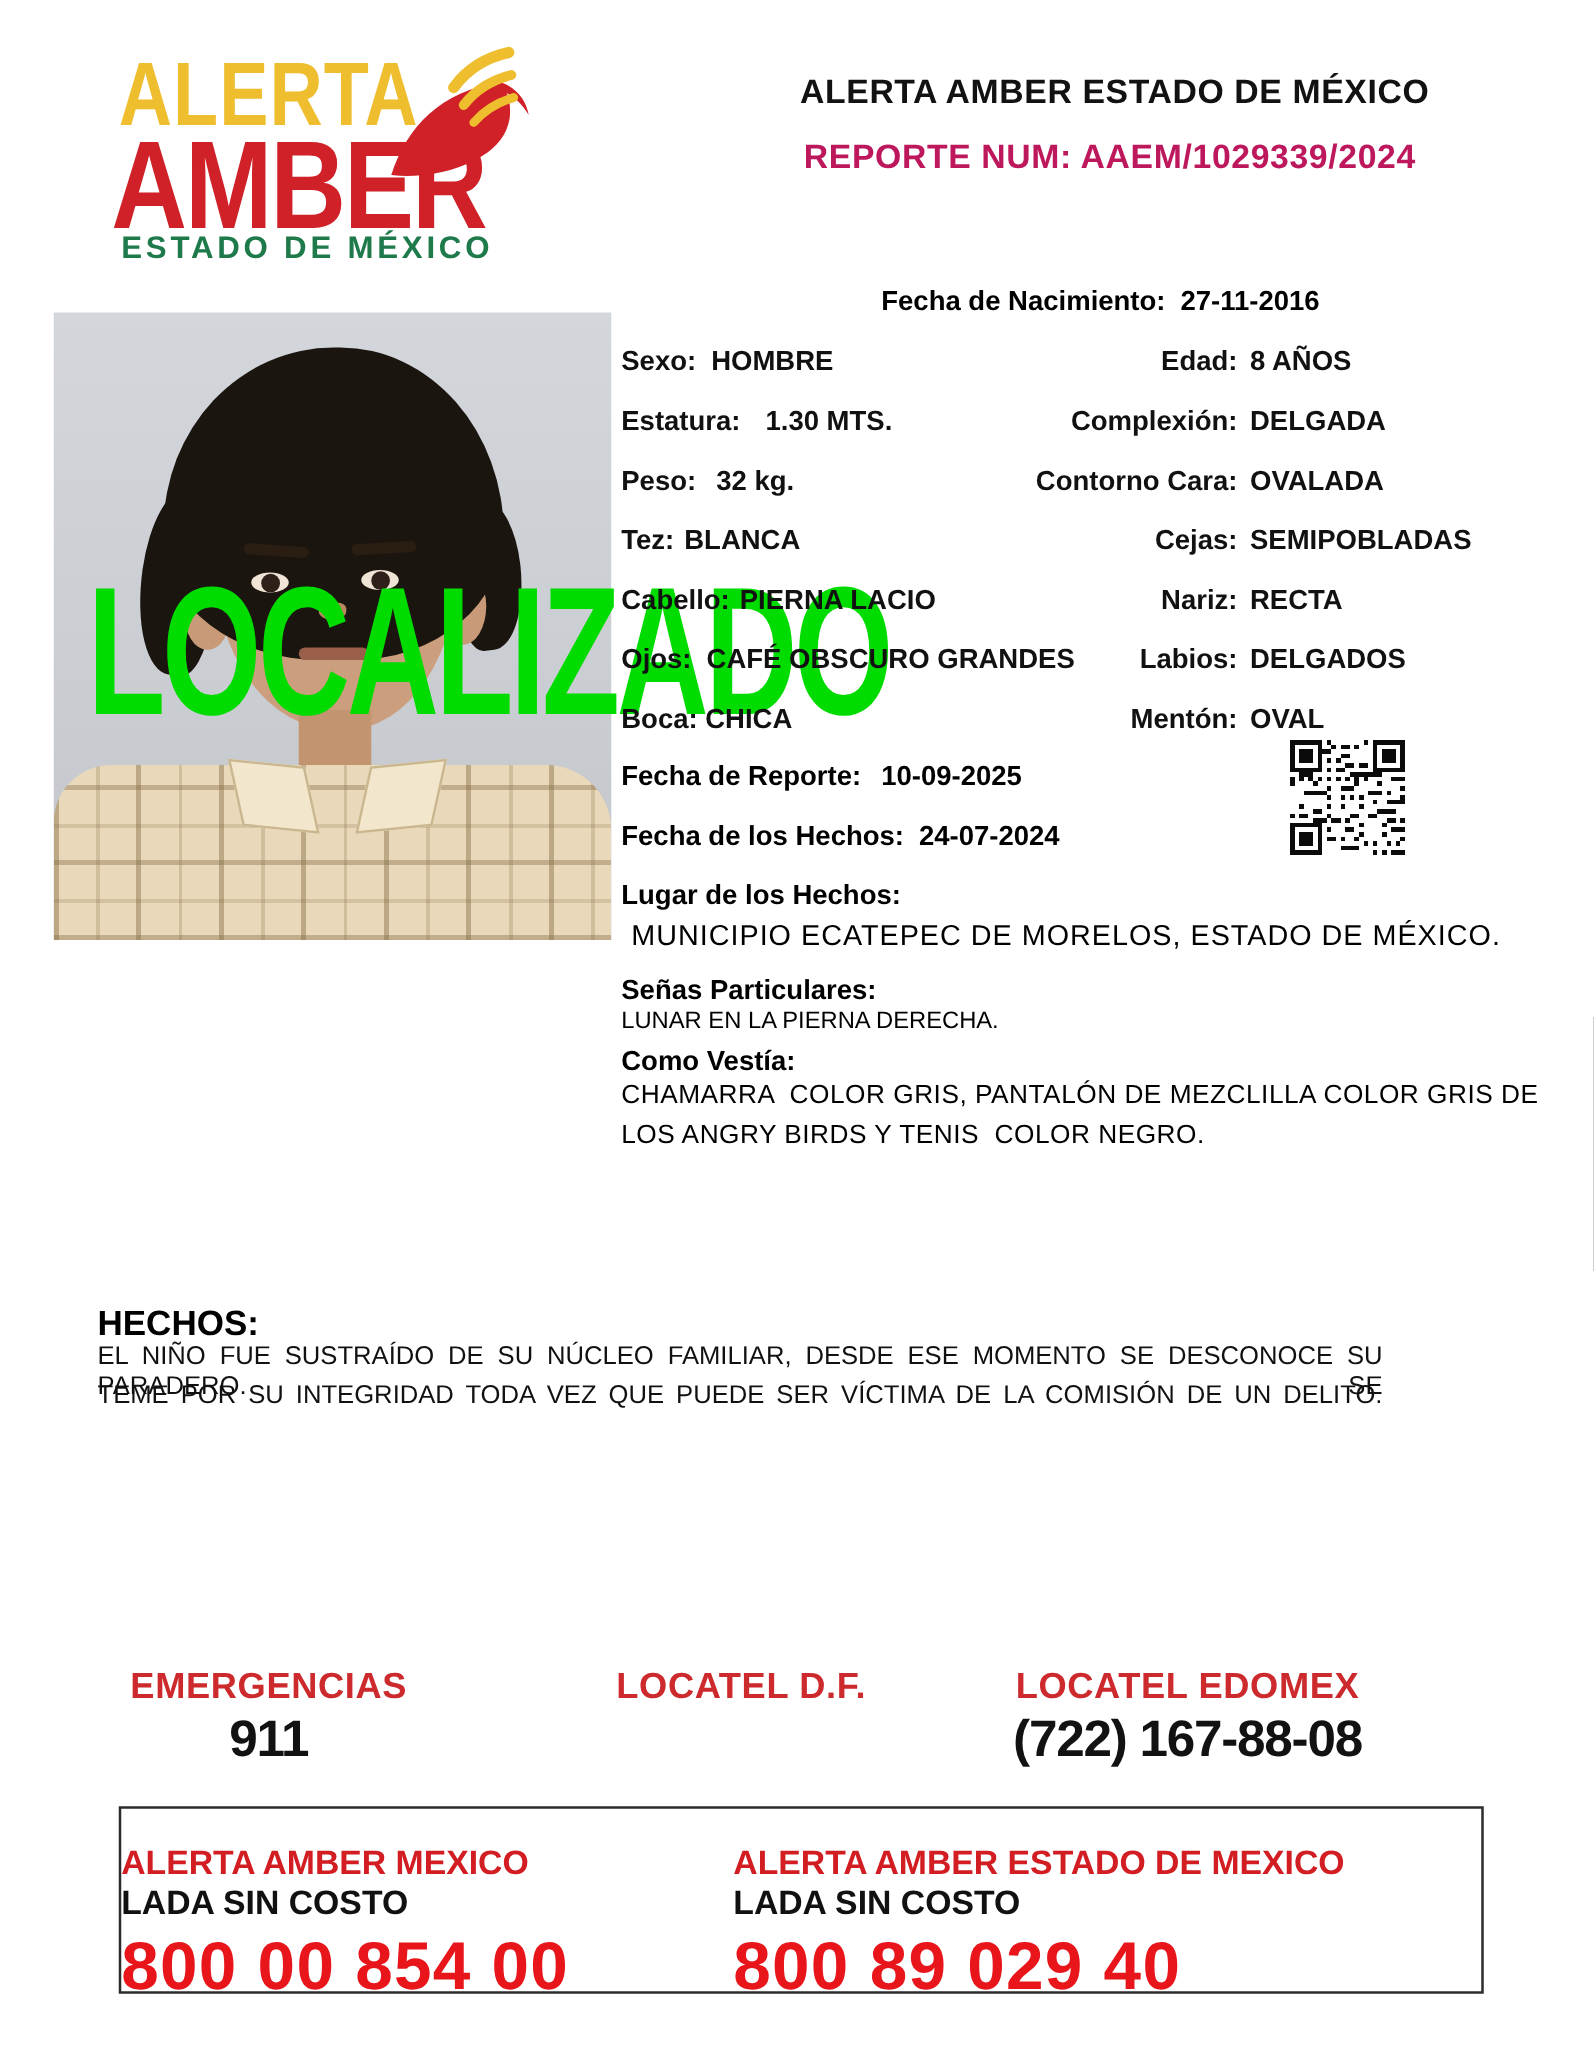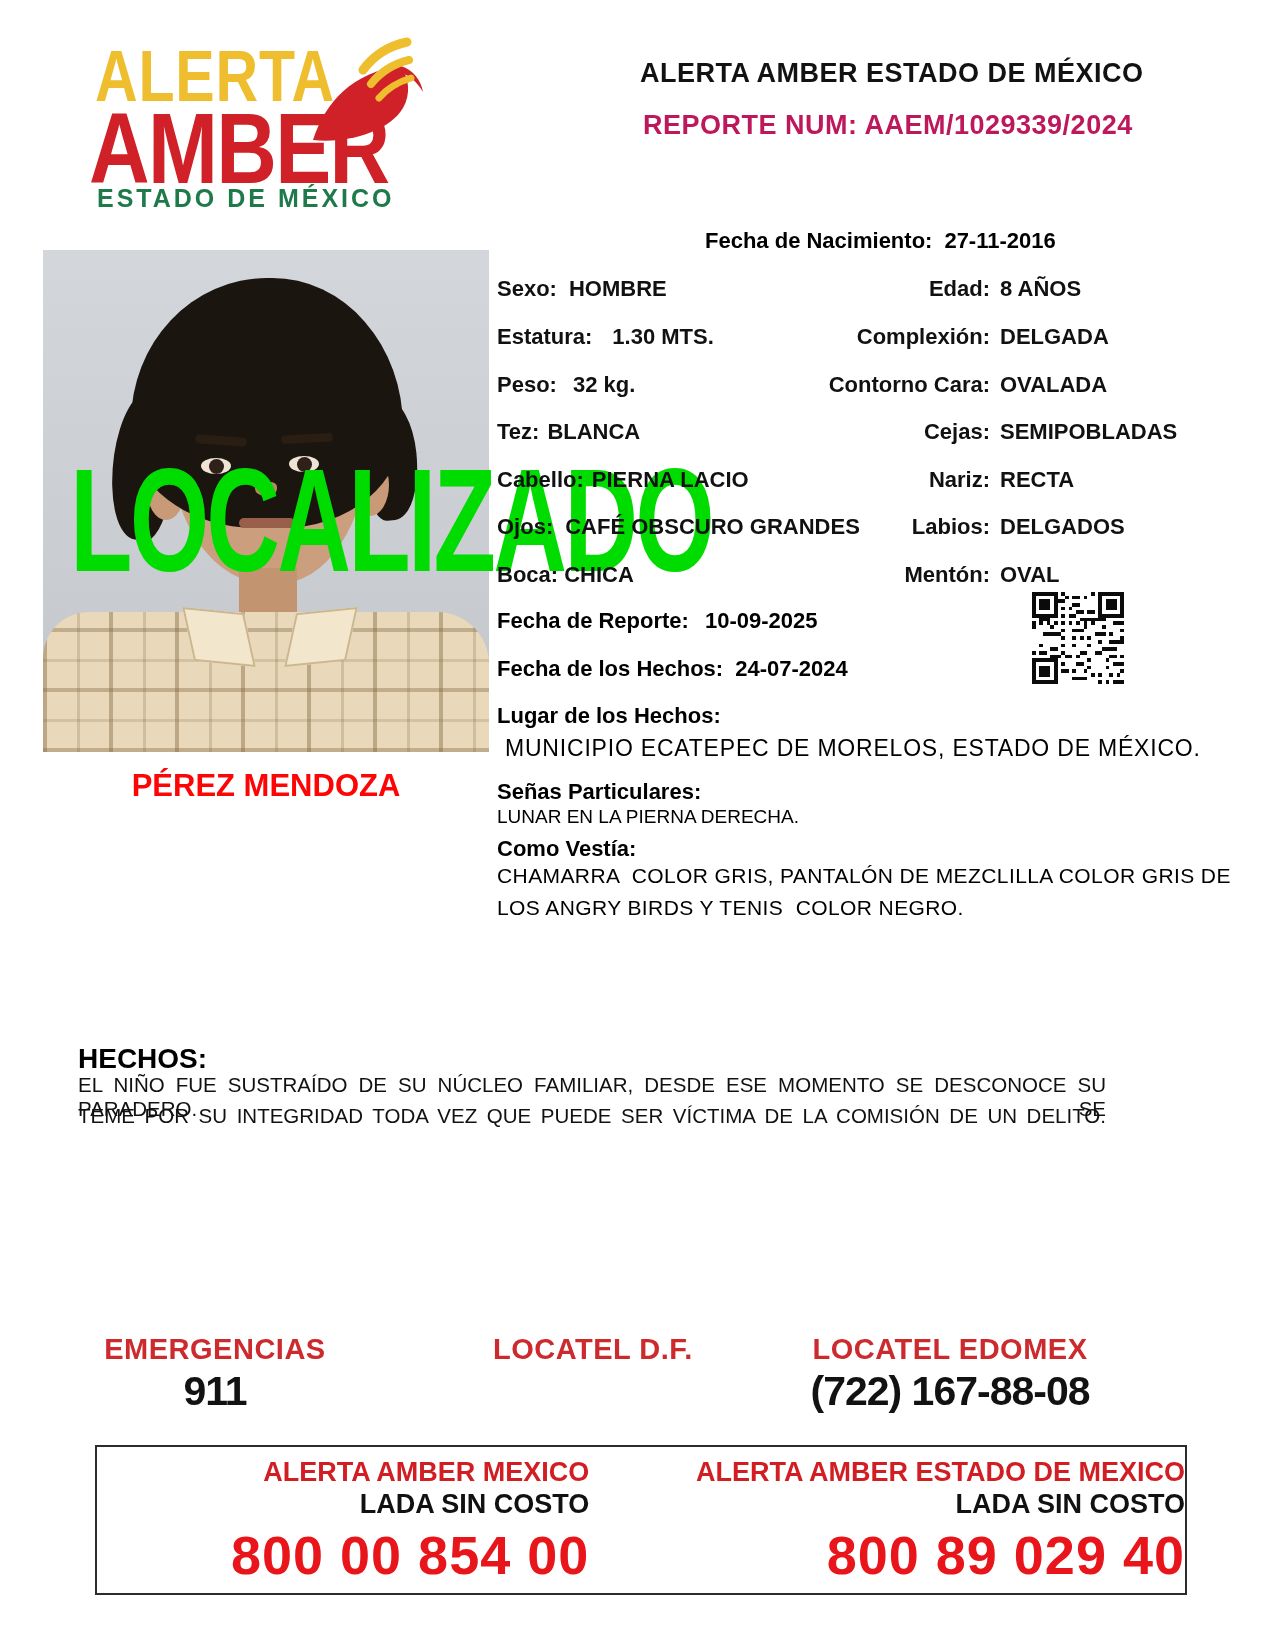--- a/index.html
+++ b/index.html
@@ -73,21 +73,21 @@
   .hechos-label{position:absolute;left:78px;top:1043px;font-weight:bold;font-size:28px;}
   .hechos-line{position:absolute;left:78px;width:1028px;font-size:20.5px;color:#111;
       text-align:justify;text-align-last:justify;white-space:normal;}
   
   .phone-col{position:absolute;text-align:center;}
   .phone-label{font-weight:bold;font-size:29px;color:#cd2a2e;letter-spacing:.5px;}
   .phone-number{font-weight:bold;font-size:41px;color:#121212;margin-top:2px;letter-spacing:-1px;}
   
   .fbox{position:absolute;left:95px;top:1445px;width:1088px;height:146px;border:2px solid #2c2c2c;
       display:flex;background:#fff;}
-  .fcol{flex:1;text-align:right;padding-top:10px;margin-left:27px;}
+  .fcol{flex:1;text-align:left;padding-top:28px;}
   .fcol.left{flex-basis:45%;}
   .fcol.right{flex-basis:55%;}
   .ftitle{font-weight:bold;font-size:27px;color:#d21d22;}
   .fsub{font-weight:bold;font-size:27px;color:#111;margin-top:1px;}
   .fnum{font-weight:bold;font-size:54px;color:#e8151b;margin-top:4px;letter-spacing:1px;}
 </style>
 </head>
 <body>
 
 <div class="page">
@@ -128,21 +128,20 @@
     <div class="mouth"></div>
     <div class="neck"></div>
     <div class="shirt"></div>
     <div class="collar-l"></div>
     <div class="collar-r"></div>
   </div>
 
   <div class="watermark">LOCALIZADO</div>
 
   <div class="child-name">
-    <div>PÉREZ MENDOZA</div>
   </div>
 
   <div class="birth"><span>Fecha de Nacimiento:</span><span class="val">27-11-2016</span></div>
 
   <div class="drow" style="top:276px">
     <span class="dleft"><span>Sexo:</span><span class="val">HOMBRE</span></span>
     <span class="drl">Edad:</span>
     <span class="drv">8 AÑOS</span>
   </div>
   <div class="drow" style="top:324px">

